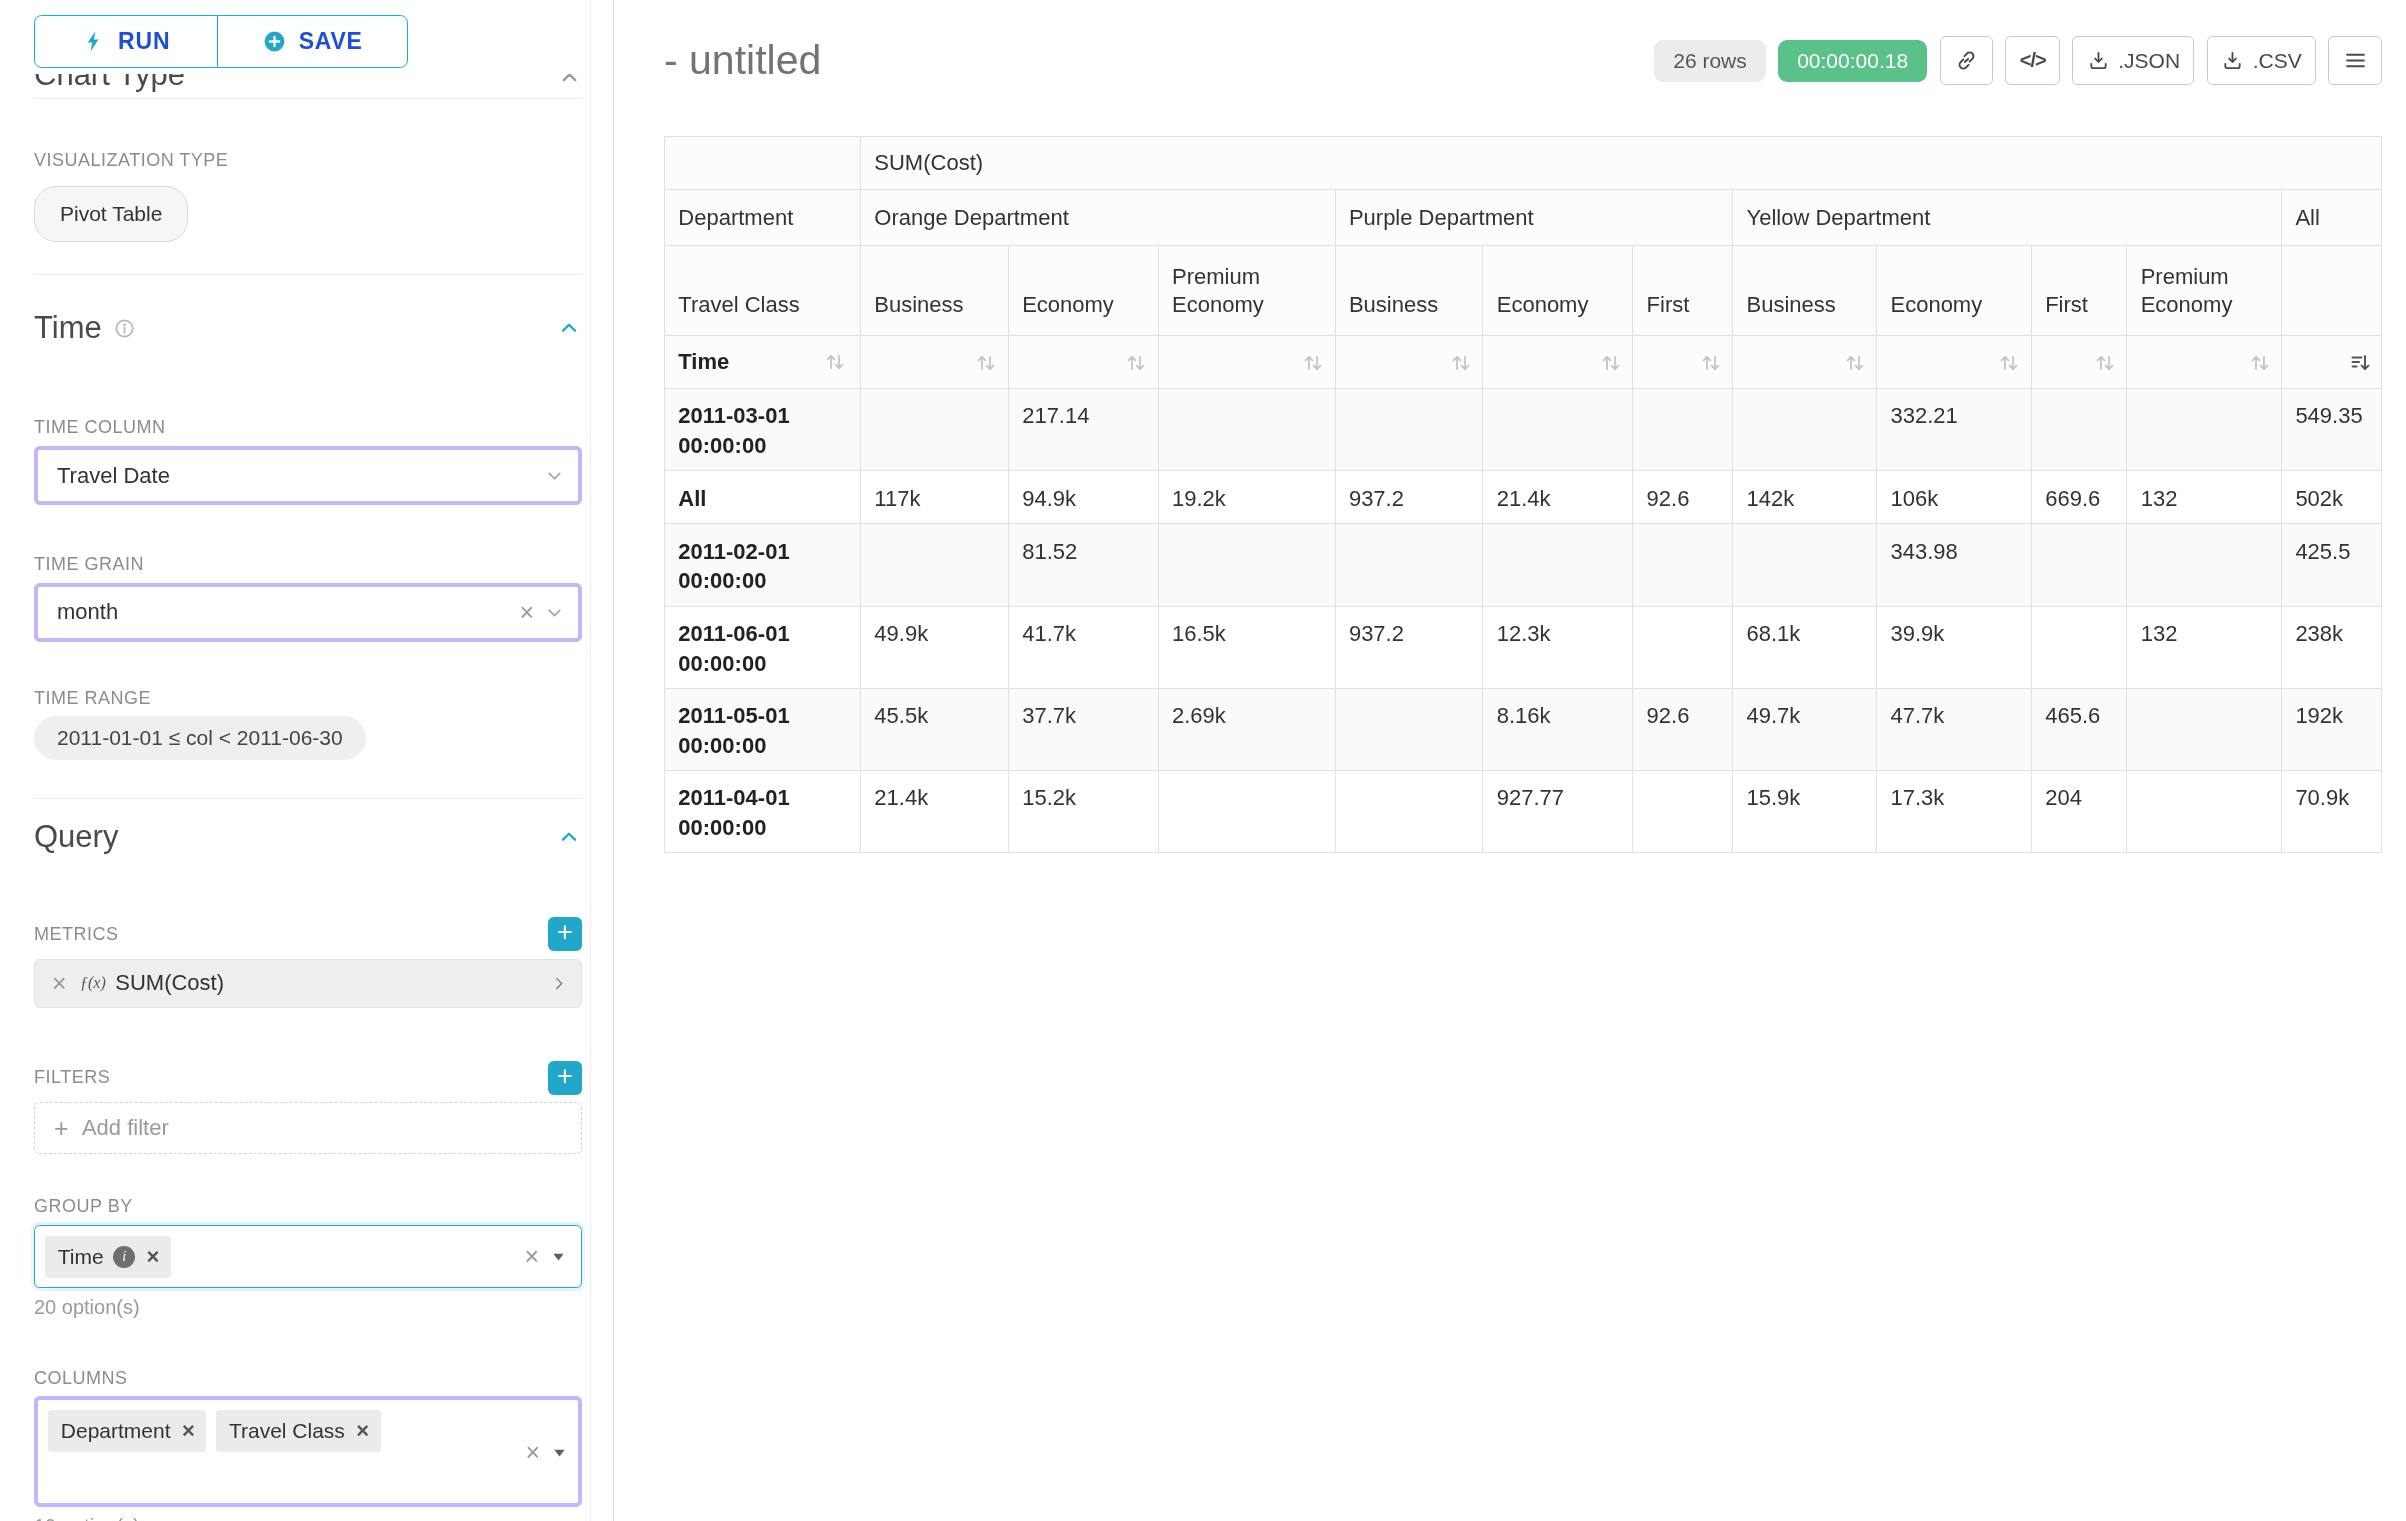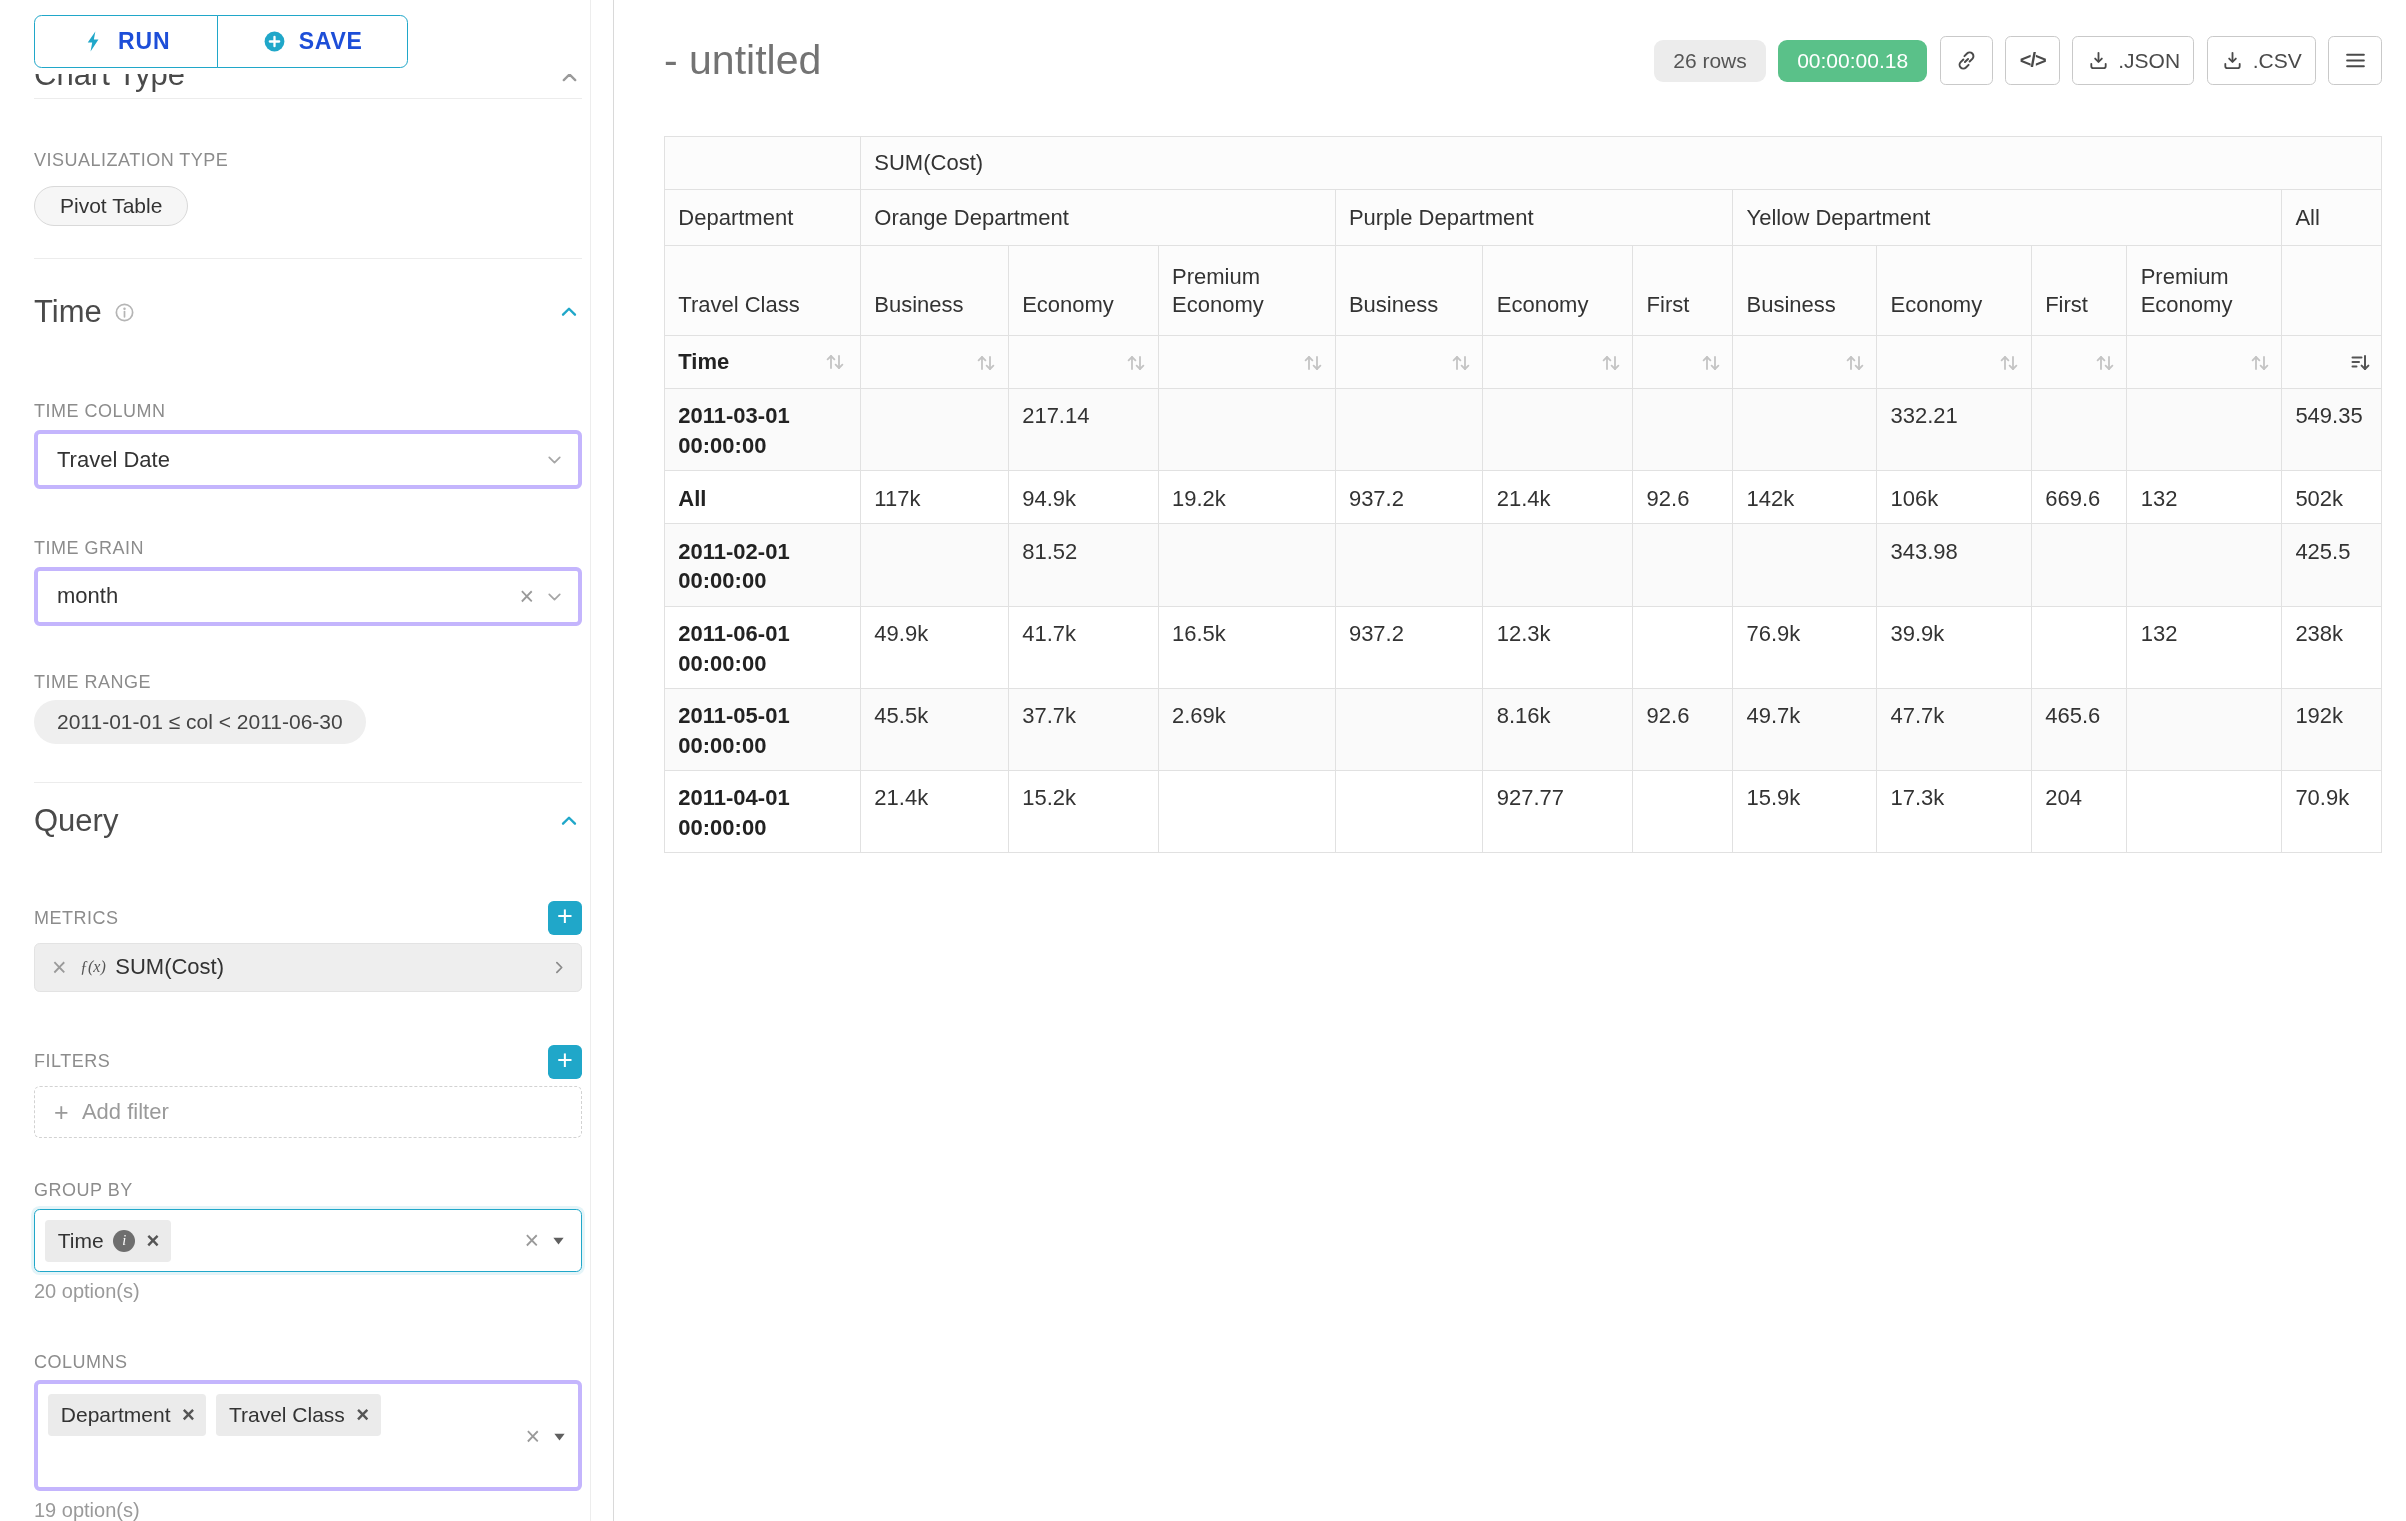--- a/index.html
+++ b/index.html
@@ -21,21 +21,21 @@
   .cutoff{margin-top:5.7px;height:21px;overflow:hidden;display:flex;justify-content:space-between;align-items:center}
   .cutoff .txt{font-size:31px;font-weight:500;color:#4a4a4a;line-height:38px;margin-top:-19px;white-space:nowrap}
   .cutoff svg{margin-top:-13.3px;flex:none}
   .divider{border:none;border-top:1px solid #ececec}
   .d1{margin-top:3.8px}.d2{margin-top:32px}.d3{margin-top:38px}
   .ctl-label{font-size:18px;color:#8c8c8c;letter-spacing:0.5px;line-height:21px}
   .mt-viz{margin-top:51px}.mt-tcol{margin-top:70px}.mt-grain{margin-top:49px}.mt-range{margin-top:46px}
   .section-head{display:flex;align-items:center;height:38px}
   .sh-time{margin-top:34px}.sh-query{margin-top:19px}
   .section-title{font-size:31px;font-weight:500;color:#4a4a4a}
-  .viz-pill{margin-top:15px;display:inline-flex;align-items:center;height:40px;padding:16px 25px;
+  .viz-pill{margin-top:15px;display:inline-flex;align-items:center;height:56px;padding:16px 25px;
     background:#f6f6f6;border:1px solid #d9d9d9;border-radius:22px;font-size:21px;color:#333}
   .select{height:59px;border:4px solid #c4b5fd;border-radius:5.7px;display:flex;align-items:center;
     padding:0 13.3px 0 19px;font-size:22px;color:#333;margin-top:7.6px;background:#fff}
   .clear{color:#9a9a9a;font-size:25px;line-height:1;padding:0 9.5px;font-weight:400}
   .range-pill{margin-top:7.6px;display:inline-flex;align-items:center;height:44px;padding:0 23px;
     background:#efefef;border-radius:22px;font-size:21px;color:#444}
   .label-row{display:flex;align-items:center;justify-content:space-between;height:34px}
   .mt-metrics{margin-top:61px}.mt-filters{margin-top:53px}.mt-groupby{margin-top:42px}.mt-cols{margin-top:49px}
   .add-btn{width:34px;height:34px;border-radius:5.7px;background:#20a7c9;color:#fff;font-size:27px;
     line-height:1;display:flex;align-items:center;justify-content:center;padding-bottom:2.9px}
@@ -458,21 +458,21 @@
             <td>425.5</td>
           </tr>
           <tr>
             <th>2011-06-01 00:00:00</th>
             <td>49.9k</td>
             <td>41.7k</td>
             <td>16.5k</td>
             <td>937.2</td>
             <td>12.3k</td>
             <td></td>
-            <td>76.9k</td>
+            <td>68.1k</td>
             <td>39.9k</td>
             <td></td>
             <td>132</td>
             <td>238k</td>
           </tr>
           <tr>
             <th>2011-05-01 00:00:00</th>
             <td>45.5k</td>
             <td>37.7k</td>
             <td>2.69k</td>

